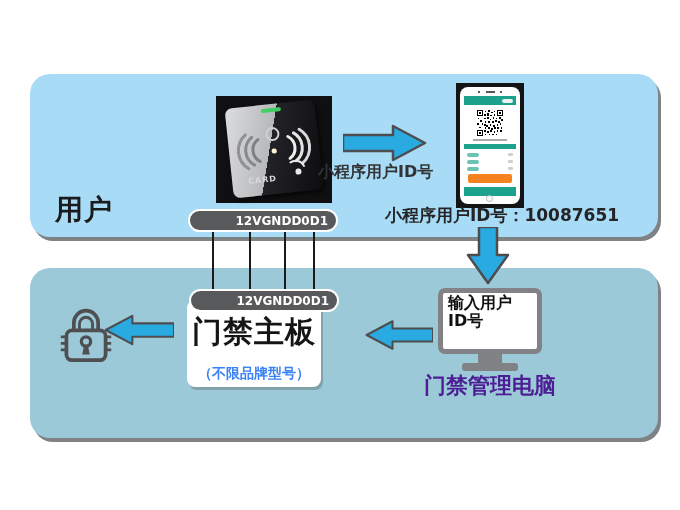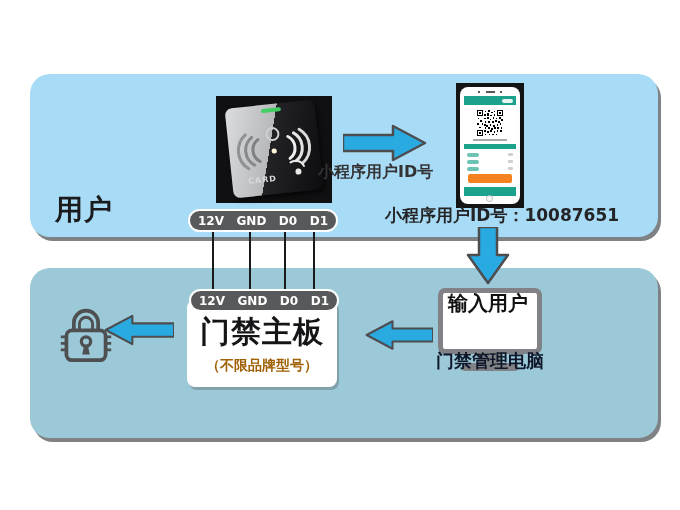--- a/index.html
+++ b/index.html
@@ -20,21 +20,21 @@
   .reader-device { position:absolute; left:13px; top:8px; width:90px; height:90px; border-radius:7px;
     transform:rotate(-6deg);
     background:linear-gradient(105deg, #dcdddf 0%, #b7b8ba 46%, #232327 46%, #0d0d0f 100%);
     box-shadow:2px 3px 4px rgba(0,0,0,0.6); }
   .reader-led { position:absolute; left:36px; top:4px; width:20px; height:4px; border-radius:2px; background:#43cf63; }
   .reader-overlay { position:absolute; left:0; top:0; }
   .reader-brand { position:absolute; left:16px; bottom:11px; font-size:8px; font-weight:bold; color:#d8d9da; letter-spacing:1px; }
 
   
   .pin-pill { position:absolute; width:150px; height:23px; background:#58595B; border:2px solid #ffffff;
-    border-radius:12px; display:flex; align-items:center; justify-content:space-between; padding:0 8px; z-index:4; }
+    border-radius:12px; display:flex; align-items:center; justify-content:flex-end; padding:0 8px; z-index:4; }
   .pin-pill span { color:#ffffff; font-size:12px; font-weight:bold; }
   .pill-top { left:188px; top:209px; }
   .pill-bottom { left:189px; top:289px; }
   .wire { position:absolute; width:2px; height:64px; top:229px; background:#1a1a1a; z-index:2; }
 
   
   .arrow { position:absolute; z-index:5; }
   .arrow polygon { fill:#29ABE2; stroke:#4d4d4f; stroke-width:2.5; stroke-linejoin:round; }
 
   
@@ -59,33 +59,33 @@
   .scr-row i { display:block; width:12px; height:4px; background:#6cc3b4; border-radius:2px; }
   .scr-row b { display:block; width:5px; height:3px; background:#cfcfcf; border-radius:1px; }
   .scr-btn { margin-top:2px; width:44px; height:9px; background:#F58220; border-radius:2px; }
   .scr-footer { margin-top:4px; width:100%; height:9px; background:#1CA18D; }
   .phone-home { position:absolute; left:26px; bottom:2px; width:7px; height:7px; border:1.5px solid #bcbcbc; border-radius:50%; }
 
   
   .lock { position:absolute; left:58px; top:305px; z-index:3; }
 
   
-  .mainboard { position:absolute; left:187px; top:300px; width:150px; height:87px; background:#ffffff;
+  .mainboard { position:absolute; left:187px; top:300px; width:134px; height:87px; background:#ffffff;
     border-radius:8px; z-index:3; box-shadow:2px 3px 0 rgba(80,85,90,0.35); text-align:center; }
   .mainboard-title { margin-top:16px; font-size:30px; font-weight:bold; color:#151517; letter-spacing:1px; line-height:32px; }
-  .mainboard-sub { margin-top:9px; font-size:14px; font-weight:bold; color:#a16207;font-family:Liberation Mono, monospace; }
+  .mainboard-sub { margin-top:17px; font-size:14px; font-weight:bold; color:#3b82f6;font-family:Liberation Mono, monospace; }
 
   
   .monitor { position:absolute; left:438px; top:288px; z-index:3; }
   .monitor-frame { width:104px; height:66px; background:#ffffff; border:5px solid #808285; border-radius:7px; padding:1px 5px; }
-  .monitor-frame div { font-size:20px; font-weight:bold; color:#111; line-height:18px; white-space:nowrap; }
+  .monitor-frame div { font-size:16px; font-weight:bold; color:#111; line-height:18px; white-space:nowrap; }
   .monitor-neck { width:24px; height:9px; background:#808285; margin:0 auto; }
   .monitor-base { width:56px; height:8px; background:#808285; border-radius:3px; margin:0 auto; }
-  .monitor-caption { position:absolute; left:420px; top:349px; width:140px; text-align:center;
-    font-size:18px; font-weight:bold; color:#0f172a; z-index:3; }
+  .monitor-caption { position:absolute; left:420px; top:371px; width:140px; text-align:center;
+    font-size:22px; font-weight:bold; color:#4c1d95; z-index:3; }
 </style>
 </head>
 <body>
 
 <div class="canvas">
 
   <div class="panel panel-top"></div>
   <div class="section-label label-user">用户</div>
 
   <div class="reader-photo">
@@ -198,20 +198,21 @@
     <span>D1</span>
   </div>
 
   <svg class="arrow" style="left:365px; top:316px;" width="68" height="38" viewBox="0 0 84 40">
     <polygon points="84,12 34,12 34,3 2,20 34,37 34,28 84,28"></polygon>
   </svg>
 
   <div class="monitor">
     <div class="monitor-frame">
       <div>输入用户</div>
+      <div>ID号</div>
     </div>
     <div class="monitor-neck"></div>
     <div class="monitor-base"></div>
   </div>
   <div class="monitor-caption">门禁管理电脑</div>
 
 
 </div>
 
 </body></html>

